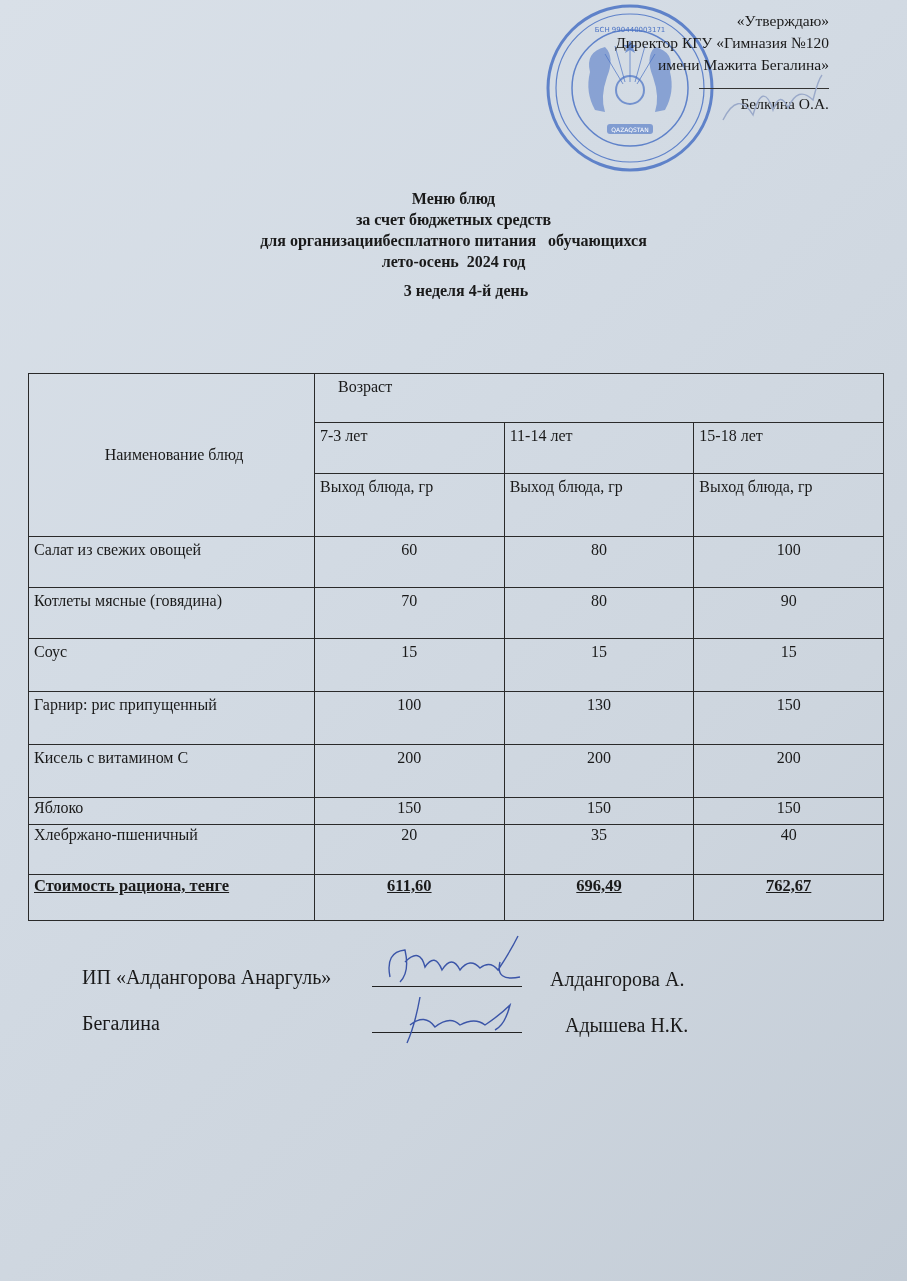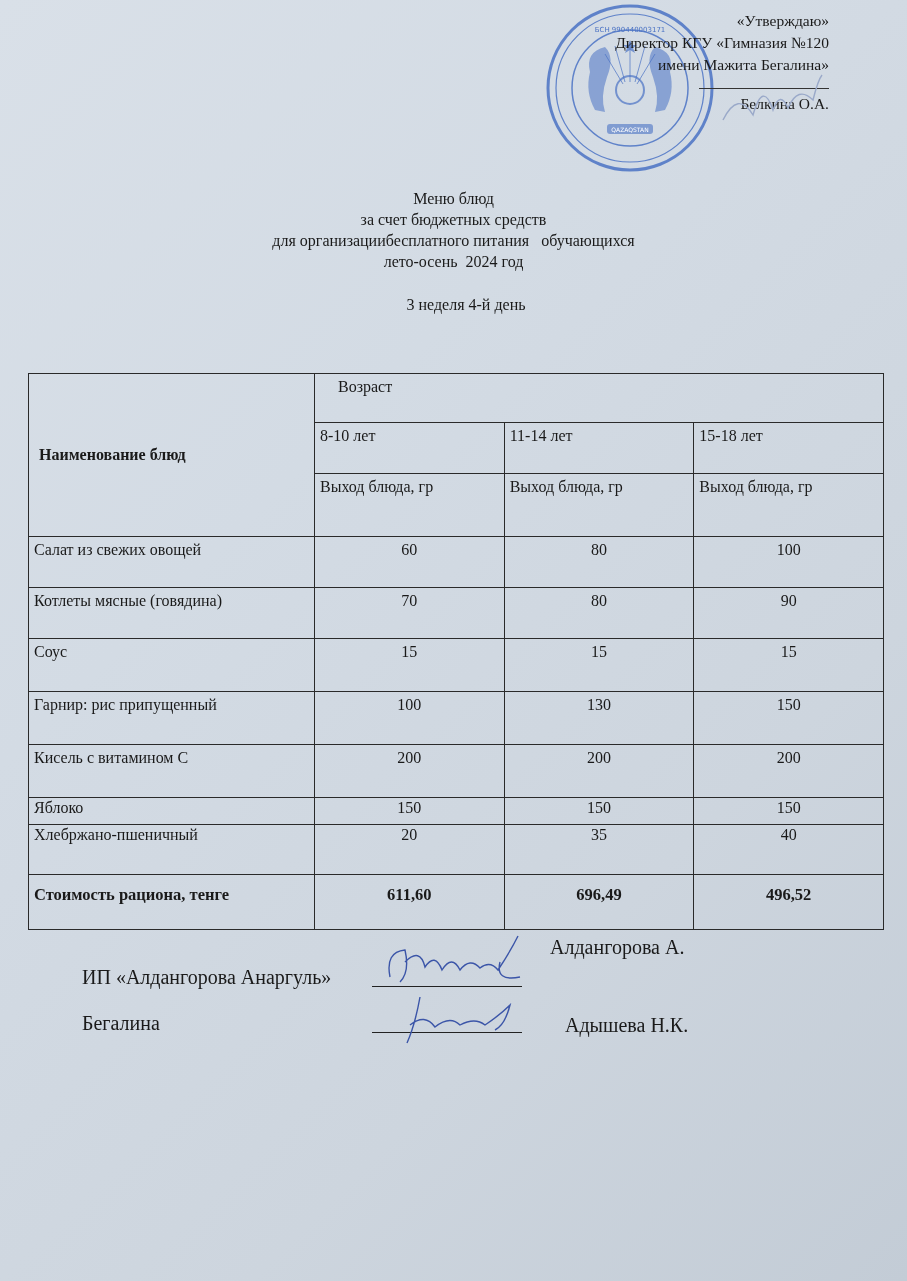--- a/index.html
+++ b/index.html
@@ -11,39 +11,39 @@
   }
   .stamp {
     position:absolute; left:545px; top:2px; width:170px; height:172px;
   }
   .approve {
     position:absolute; right:78px; top:10px; text-align:right;
     font-size:15.5px; line-height:22px;
   }
   .title-block {
     position:absolute; left:0; width:907px; top:188px; text-align:center;
-    font-weight:normal; font-size:16px; line-height:21px;
+    font-weight:bold; font-size:16px; line-height:21px;
   }
-  .title-block .day { margin-top:22px;padding-left:25px; }
+  .title-block .day { margin-top:8px;padding-left:25px; }
   table.menu {
     position:absolute; left:28px; top:373px; width:856px;
     border-collapse:collapse; font-size:16px;
   }
   table.menu td {
     border:1px solid #2a2a2a; vertical-align:top; padding:4px 5px;
   }
-  td.name-head { width:270px; vertical-align:middle !important; font-weight:bold; padding-left:10px !important; }
+  td.name-head { width:270px; vertical-align:middle !important; font-weight:normal; padding-left:10px !important;text-align:center; }
   td.num { text-align:center; }
   tr.h1 td { height:40px;padding-left:23px; }
   tr.h2 td { height:42px; }
   tr.h3 td { height:54px; }
   tr.r-tall td { height:42px; }
   tr.r-short td { height:24px; }
   tr.r-med td { height:44px; }
-  tr.total td { height:40px; font-weight:bold; font-size:16.5px; padding-top:10px; }
+  tr.total td { height:40px; font-weight:bold; font-size:16.5px; padding-top:1px;text-decoration:underline; }
   .sign-row {
     position:absolute; left:82px; font-size:20px;
   }
   .sign-line { position:absolute; border-bottom:1px solid #222; width:150px; }
   .sig-scribble { position:absolute; }
 </style>
 </head>
 <body>
 
 <svg class="stamp" viewBox="0 0 170 172">
@@ -87,21 +87,21 @@
   <div class="day">3 неделя 4-й день</div>
 </div>
 
 <table class="menu">
   <tbody>
       <tr class="h1">
     <td class="name-head" rowspan="3">Наименование блюд</td>
     <td colspan="3">Возраст</td>
   </tr>
   <tr class="h2">
-    <td>8-10 лет</td>
+    <td>7-3 лет</td>
     <td>11-14 лет</td>
     <td>15-18 лет</td>
   </tr>
   <tr class="h3">
     <td>Выход блюда, гр</td>
     <td>Выход блюда, гр</td>
     <td>Выход блюда, гр</td>
   </tr>
   <tr class="r-tall">
     <td>Салат из свежих овощей</td>
@@ -142,30 +142,30 @@
   <tr class="r-med">
     <td style="padding-top:1px">Хлебржано-пшеничный</td>
     <td class="num" style="padding-top:1px">20</td>
     <td class="num" style="padding-top:1px">35</td>
     <td class="num" style="padding-top:1px">40</td>
   </tr>
   <tr class="total">
     <td>Стоимость рациона, тенге</td>
     <td class="num">611,60</td>
     <td class="num">696,49</td>
-    <td class="num">496,52</td>
+    <td class="num">762,67</td>
   </tr>
 </tbody>
   </table>
 
 <div class="sign-row" style="top:966px">ИП «Алдангорова  Анаргуль»</div>
 <div class="sign-line" style="left:372px;top:986px"></div>
 <svg class="sig-scribble" style="left:380px;top:932px;width:150px;height:60px" viewBox="0 0 150 60">
   <path d="M10 45 Q5 20 25 18 Q30 40 20 50 M25 30 Q40 15 45 35 Q55 20 62 38 Q72 22 80 38 Q90 25 100 36 Q110 28 118 38 Q130 20 138 4 M120 30 Q115 50 140 45" fill="none" stroke="#3b55a8" stroke-width="1.4"></path>
 </svg>
-<div class="sign-row" style="left:550px;top:936px">Алдангорова А.</div>
+<div class="sign-row" style="left:550px;top:968px">Алдангорова А.</div>
 
 <div class="sign-row" style="top:1012px">Бегалина</div>
 <div class="sign-line" style="left:372px;top:1032px"></div>
 <svg class="sig-scribble" style="left:395px;top:995px;width:130px;height:60px" viewBox="0 0 130 60">
   <path d="M25 2 Q20 30 12 48 M15 30 Q30 18 40 32 Q55 20 65 30 Q80 22 90 30 Q105 20 115 10 Q110 30 100 35" fill="none" stroke="#3b55a8" stroke-width="1.4"></path>
 </svg>
 <div class="sign-row" style="left:565px;top:1014px">Адышева Н.К.</div>
 
 </body></html>

